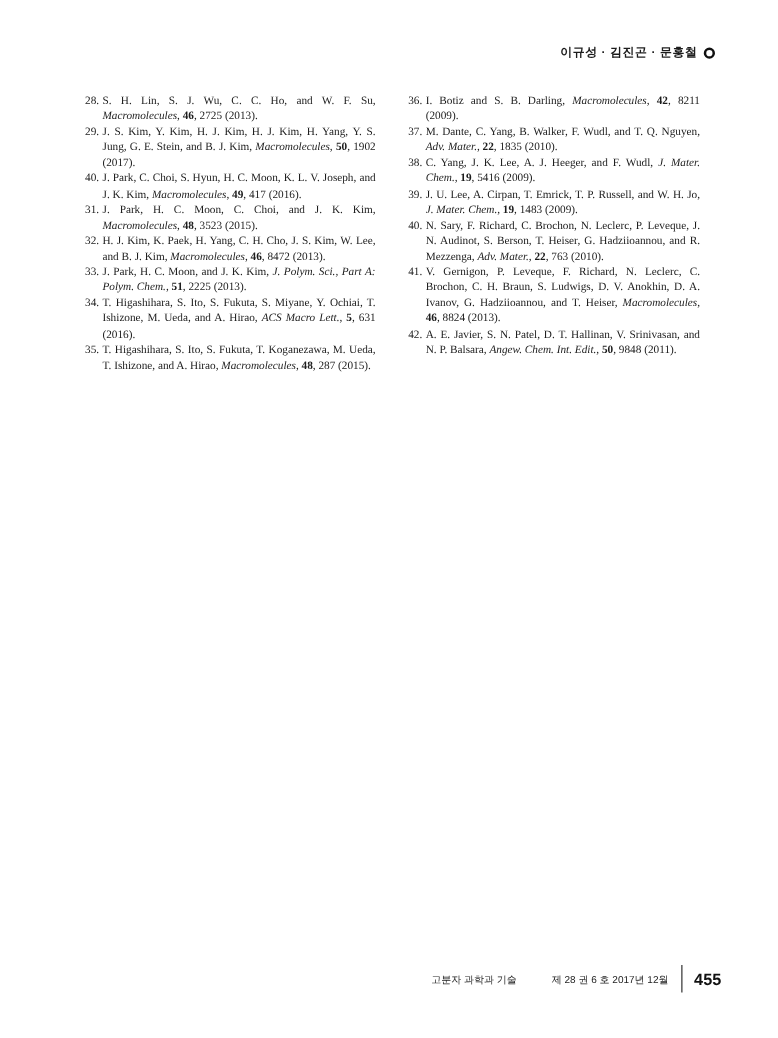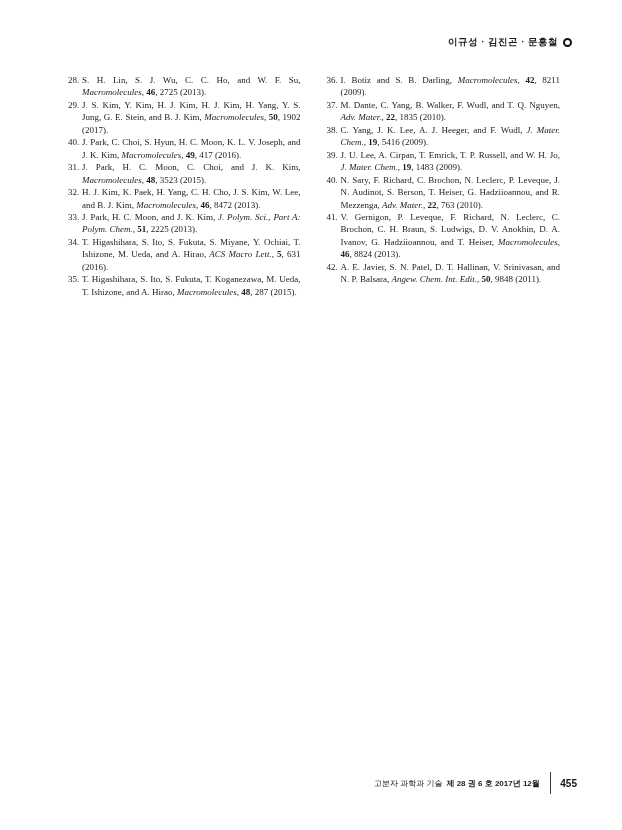--- a/index.html
+++ b/index.html
@@ -36,26 +36,26 @@
   .s-n { font-style: normal; }
   .s-i { font-style: italic; }
   .s-b { font-weight: bold; }
   
   .footer {
     position: absolute; top: 771px; right: 45px; height: 24px;
     display: flex; align-items: center;
     font-family: "Liberation Sans", "DejaVu Sans", sans-serif;
     font-size: 8px; color: #222;
   }
-  .footer .issue { margin-left: 4px; font-weight: bold; }
+  .footer .issue { margin-left: 28px; }
   .footer .vbar {
     width: 1.5px; height: 22px; background: #3a3a3a;
     margin: 0 9px 0 10px;
   }
-  .footer .pagenum { font-size: 10px; font-weight: bold; color: #111; }
+  .footer .pagenum { font-size: 13px; font-weight: bold; color: #111; }
 </style>
 </head>
 <body>
 
 <div class="page">
 
   <div class="header">
     <span>이규성 · 김진곤 · 문홍철</span>
     <span class="marker-ring"></span>
   </div>

